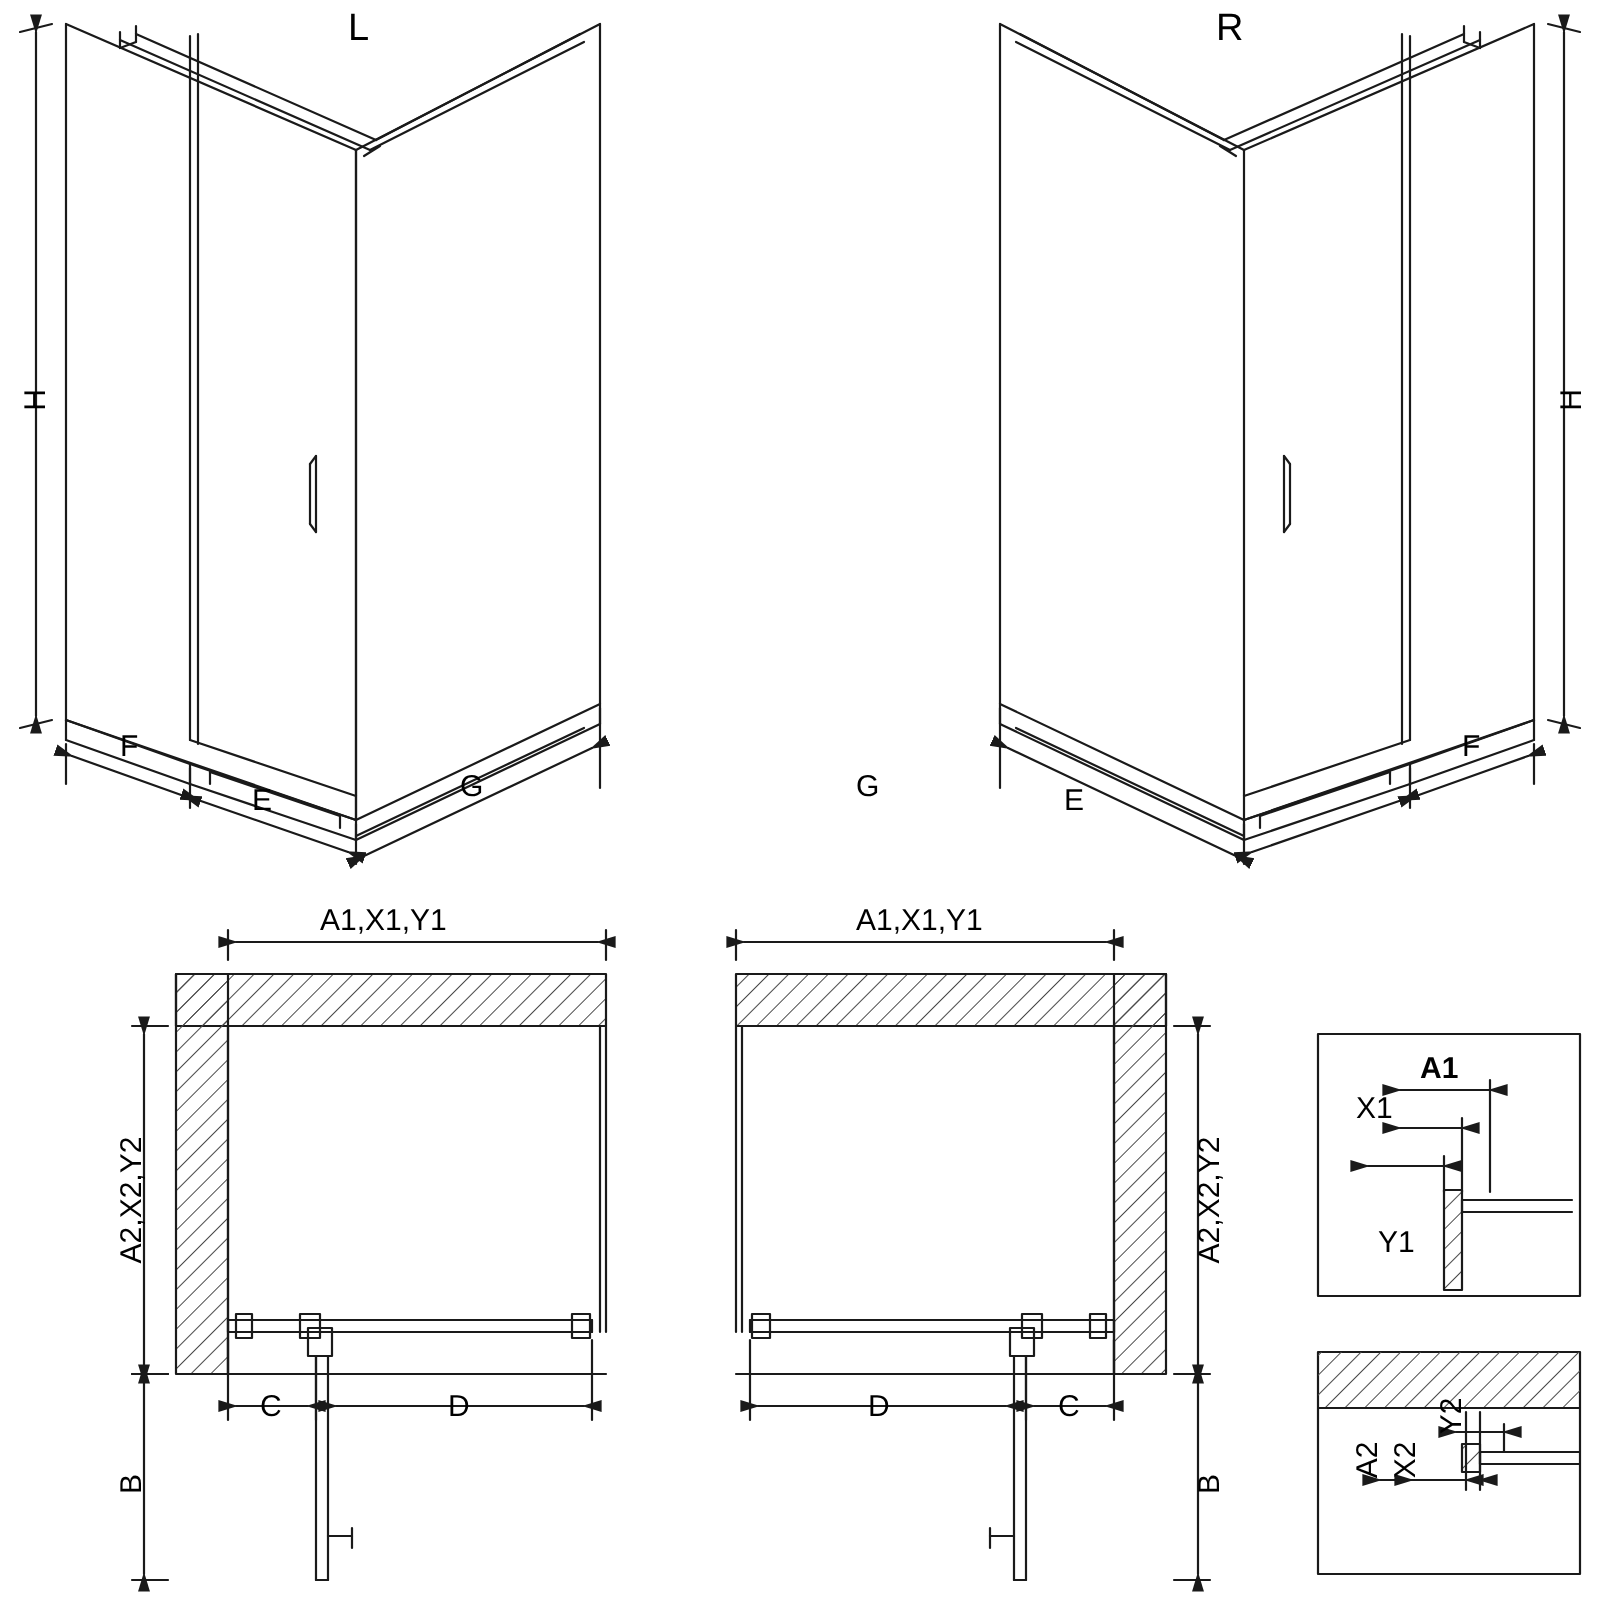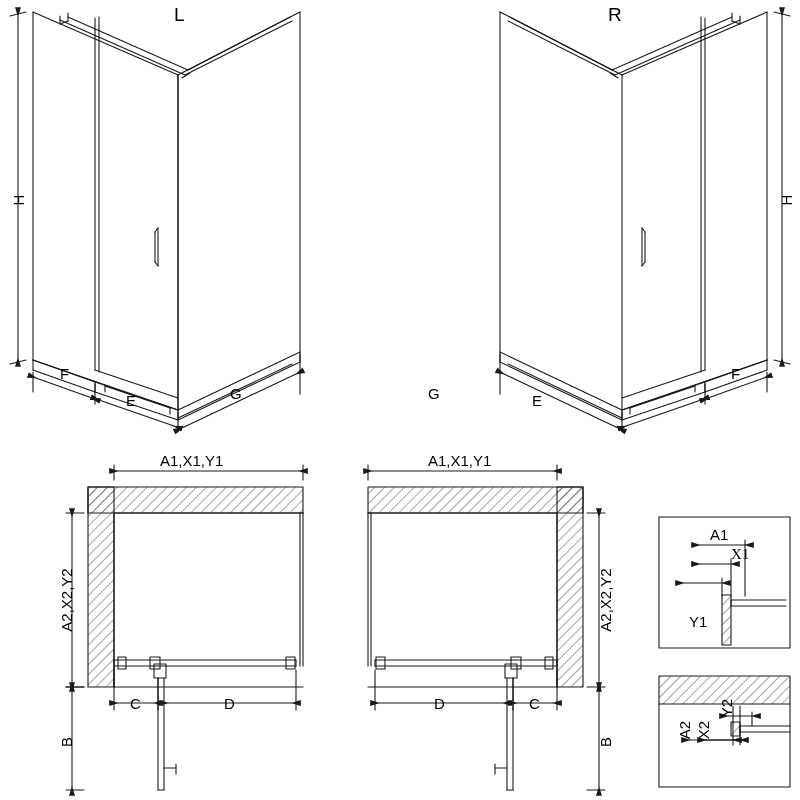--- a/index.html
+++ b/index.html
@@ -289,21 +289,21 @@
 <div class="lbl rot" style="left:605px;top:600px;transform:rotate(-90deg) translate(-50%,-50%);">A2,X2,Y2</div>
 
 <div class="lbl rot" style="left:66px;top:742px;transform:rotate(-90deg) translate(-50%,-50%);">B</div>
 <div class="lbl rot" style="left:605px;top:742px;transform:rotate(-90deg) translate(-50%,-50%);">B</div>
 
 <div class="lbl" style="left:130px;top:695px;">C</div>
 <div class="lbl" style="left:224px;top:695px;">D</div>
 <div class="lbl" style="left:434px;top:695px;">D</div>
 <div class="lbl" style="left:529px;top:695px;">C</div>
 
-<div class="lbl" style="left:710px;top:526px;">A1</div>
-<div class="lbl" style="left:731px;top:546px;font-family:Liberation Serif, serif;">X1</div>
+<div class="lbl" style="left:710px;top:526px;font-weight:bold;">A1</div>
+<div class="lbl" style="left:678px;top:546px;">X1</div>
 <div class="lbl" style="left:689px;top:565px;margin-top:48px;">Y1</div>
 
 <div class="lbl rot" style="left:684px;top:730px;transform:rotate(-90deg) translate(-50%,-50%);">A2</div>
 <div class="lbl rot" style="left:703px;top:730px;transform:rotate(-90deg) translate(-50%,-50%);">X2</div>
 <div class="lbl rot" style="left:726px;top:708px;transform:rotate(-90deg) translate(-50%,-50%);">Y2</div>
 
 </div>
 
 </body></html>

